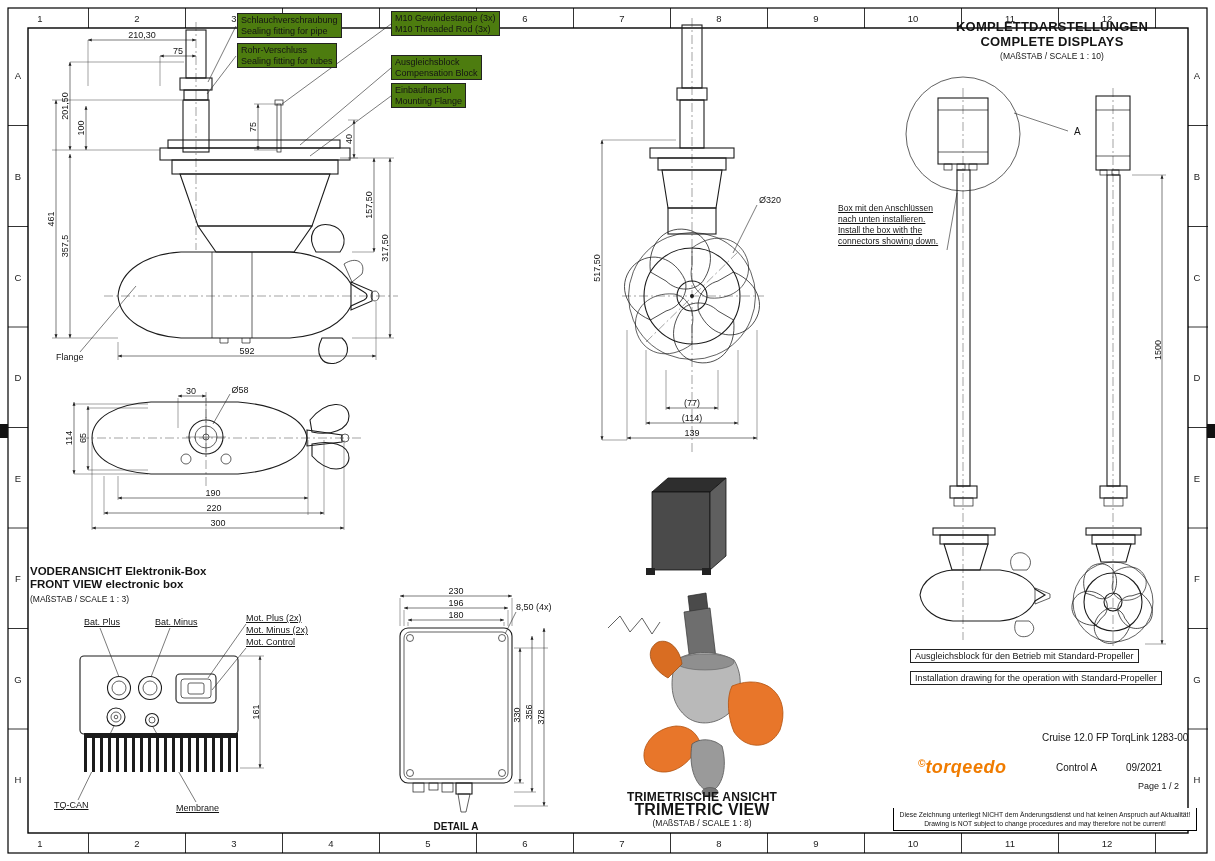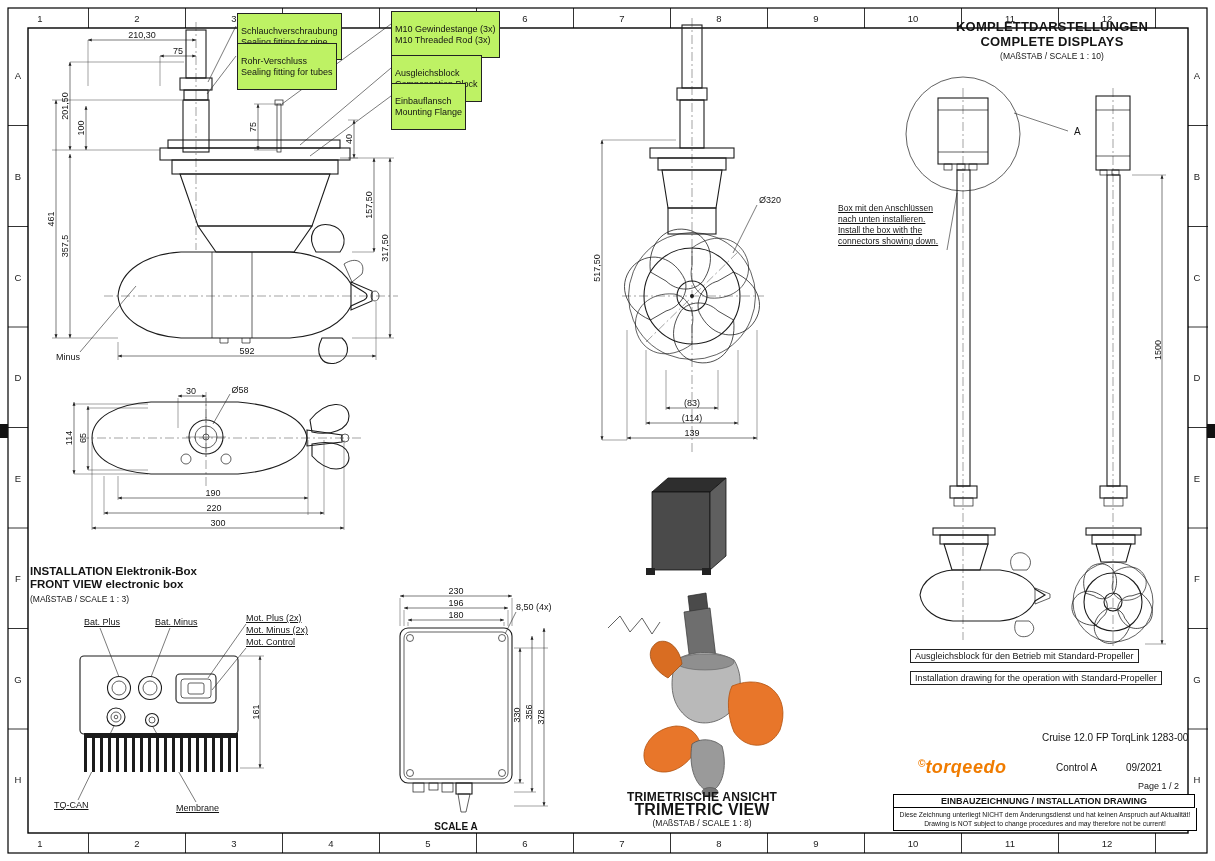--- a/index.html
+++ b/index.html
@@ -13,21 +13,21 @@
   .dln{fill:none;stroke:#222;stroke-width:0.6;marker-start:url(#ar);marker-end:url(#ar);}
   .ext{fill:none;stroke:#333;stroke-width:0.45;}
   .cl{fill:none;stroke:#444;stroke-width:0.5;stroke-dasharray:9 3 2 3;}
   .ldr{fill:none;stroke:#222;stroke-width:0.6;}
   
   .t{position:absolute;white-space:nowrap;color:#141414;font-size:9px;line-height:10.5px;}
   .ctr{transform:translate(-50%,0);text-align:center;}
   .dim{transform:translate(-50%,-50%);}
   .dim.v{transform:translate(-50%,-50%) rotate(-90deg);}
   .u{text-decoration:underline;}
-  .boxlab{border:1px solid #222;padding:12px 3px;background:#bef264;}
+  .boxlab{border:1px solid #222;padding:1px 3px;background:#4d7c0f;}
   .bold{font-weight:bold;}
   .sect{font-size:11.5px;font-weight:bold;}
   .big{font-size:13px;font-weight:bold;letter-spacing:.2px;}
   .scale{font-size:8.5px;}
   .g{position:absolute;transform:translate(-50%,-50%);font-size:9.5px;color:#222;}
   .notebox{position:absolute;border:1px solid #222;font-size:9px;padding:1px 4px;background:#fff;white-space:nowrap;}
   #tb-head{position:absolute;left:893px;top:794px;width:300px;border:1px solid #000;
            font-size:9px;font-weight:bold;text-align:center;padding:1px 0;background:#fff;}
   #tb-body{position:absolute;left:893px;top:808px;width:300px;border:1px solid #000;border-top:none;
            font-size:6.8px;text-align:center;line-height:9px;padding:2px 1px;background:#fff;}
@@ -310,21 +310,21 @@
   <div>Sealing fitting for tubes</div>
 </div>
 <div class="t boxlab" style="left:391px;top:55px">
   <div>Ausgleichsblock</div>
   <div>Compensation Block</div>
 </div>
 <div class="t boxlab" style="left:391px;top:83px">
   <div>Einbauflansch</div>
   <div>Mounting Flange</div>
 </div>
-<div class="t" style="left:56px;top:352px">Minus</div>
+<div class="t" style="left:56px;top:352px">Flange</div>
 
 <div class="t dim" style="left:142px;top:35px">210,30</div>
 <div class="t dim" style="left:178px;top:51px">75</div>
 <div class="t dim v" style="left:65px;top:106px">201,50</div>
 <div class="t dim v" style="left:81px;top:128px">100</div>
 <div class="t dim v" style="left:51px;top:219px">461</div>
 <div class="t dim v" style="left:65px;top:246px">357,5</div>
 <div class="t dim v" style="left:253px;top:127px">75</div>
 <div class="t dim v" style="left:349px;top:139px">40</div>
 <div class="t dim v" style="left:369px;top:205px">157,50</div>
@@ -334,44 +334,44 @@
 <div class="t dim" style="left:191px;top:391px">30</div>
 <div class="t dim" style="left:240px;top:390px">Ø58</div>
 <div class="t dim v" style="left:69px;top:438px">114</div>
 <div class="t dim v" style="left:83px;top:438px">65</div>
 <div class="t dim" style="left:213px;top:493px">190</div>
 <div class="t dim" style="left:214px;top:508px">220</div>
 <div class="t dim" style="left:218px;top:523px">300</div>
 
 <div class="t dim v" style="left:597px;top:268px">517,50</div>
 <div class="t dim" style="left:770px;top:200px">Ø320</div>
-<div class="t dim" style="left:692px;top:403px">(83)</div>
+<div class="t dim" style="left:692px;top:403px">(77)</div>
 <div class="t dim" style="left:692px;top:418px">(114)</div>
 <div class="t dim" style="left:692px;top:433px">139</div>
 
-<div class="t sect" style="left:30px;top:566px">INSTALLATION Elektronik-Box</div>
+<div class="t sect" style="left:30px;top:566px">VODERANSICHT Elektronik-Box</div>
 <div class="t sect" style="left:30px;top:579px">FRONT VIEW electronic box</div>
 <div class="t scale" style="left:30px;top:594px">(MAßSTAB / SCALE 1 : 3)</div>
 <div class="t u" style="left:84px;top:617px">Bat. Plus</div>
 <div class="t u" style="left:155px;top:617px">Bat. Minus</div>
 <div class="t u" style="left:246px;top:613px">Mot. Plus (2x)</div>
 <div class="t u" style="left:246px;top:625px">Mot. Minus (2x)</div>
 <div class="t u" style="left:246px;top:637px">Mot. Control</div>
 <div class="t u" style="left:54px;top:800px">TQ-CAN</div>
 <div class="t u" style="left:176px;top:803px">Membrane</div>
 <div class="t dim v" style="left:256px;top:712px">161</div>
 
 <div class="t dim" style="left:456px;top:591px">230</div>
 <div class="t dim" style="left:456px;top:603px">196</div>
 <div class="t dim" style="left:456px;top:615px">180</div>
 <div class="t" style="left:516px;top:602px">8,50 (4x)</div>
 <div class="t dim v" style="left:517px;top:715px">330</div>
 <div class="t dim v" style="left:529px;top:712px">356</div>
 <div class="t dim v" style="left:541px;top:717px">378</div>
-<div class="t bold ctr" style="left:456px;top:822px;font-size:10px">SCALE A</div>
+<div class="t bold ctr" style="left:456px;top:822px;font-size:10px">DETAIL A</div>
 
 <div class="t big ctr" style="left:702px;top:792px;font-size:12px">TRIMETRISCHE ANSICHT</div>
 <div class="t big ctr" style="left:702px;top:805px;font-size:16px">TRIMETRIC VIEW</div>
 <div class="t scale ctr" style="left:702px;top:818px">(MAßSTAB / SCALE 1 : 8)</div>
 
 <div class="t big ctr" style="left:1052px;top:22px">KOMPLETTDARSTELLUNGEN</div>
 <div class="t big ctr" style="left:1052px;top:37px">COMPLETE DISPLAYS</div>
 <div class="t scale ctr" style="left:1052px;top:51px">(MAßSTAB / SCALE 1 : 10)</div>
 <div class="t" style="left:1074px;top:127px;font-size:10px">A</div>
 <div class="t u" style="left:838px;top:203px;font-size:8.5px">Box mit den Anschlüssen</div>
@@ -383,19 +383,18 @@
 <div class="notebox" style="left:910px;top:649px">Ausgleichsblock für den Betrieb mit Standard-Propeller</div>
 <div class="notebox" style="left:910px;top:671px">Installation drawing for the operation with Standard-Propeller</div>
 
 <div class="t" style="left:1042px;top:733px;font-size:10px">Cruise 12.0 FP TorqLink 1283-00</div>
 <div id="brand">
   <span class="cp">©</span><span class="nm">torqeedo</span>
 </div>
 <div class="t" style="left:1056px;top:763px;font-size:10px">Control A</div>
 <div class="t" style="left:1126px;top:763px;font-size:10px">09/2021</div>
 <div class="t" style="left:1138px;top:781px;font-size:9px">Page 1 / 2</div>
-<div id="tb-head">EINBAUZEICHNUNG / INSTALLATION DRAWING</div>
 <div id="tb-body">
   <div>Diese Zeichnung unterliegt NICHT dem Änderungsdienst und hat keinen Anspruch auf Aktualität!</div>
   <div>Drawing is NOT subject to change procedures and may therefore not be current!</div>
 </div>
 
 </div>
 
 </body></html>

